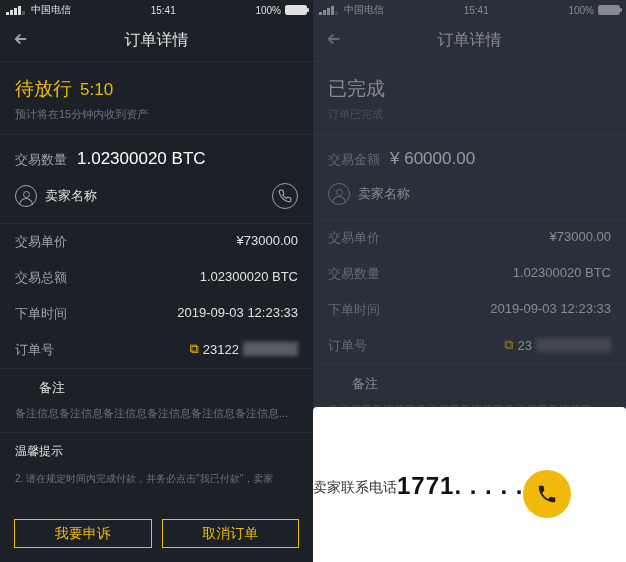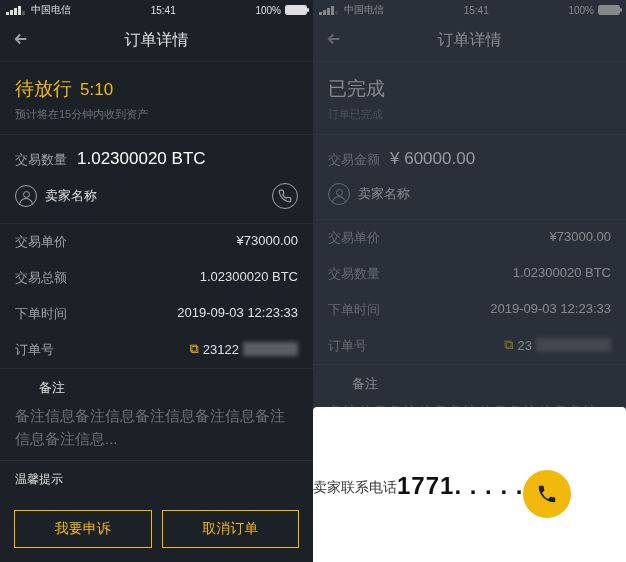--- a/index.html
+++ b/index.html
@@ -37,26 +37,26 @@
     .phone-circle { width: 26px; height: 26px; border: 1.5px solid #9ea2a8; border-radius: 50%; display: flex; align-items: center; justify-content: center; }
     .detail-row { padding: 9px 15px; display: flex; justify-content: space-between; align-items: flex-start; font-size: 13px; }
     .detail-label { color: #9ea2a8; }
     .detail-value { color: #e0e0e0; text-align: right; }
     .order-id { display: flex; align-items: center; gap: 4px; }
     .copy-icon { color: #f0b90b; font-size: 13px; }
     .blur-box { display: inline-block; width: 55px; height: 14px; background: #5a5e66; filter: blur(2px); vertical-align: middle; }
     .blur-box.wide { width: 75px; }
     .remark { padding: 10px 15px; }
     .remark-title { font-size: 13px; color: #e0e0e0; margin-bottom: 8px; margin-left: 24px; }
-    .remark-text { font-size: 15px; color: #6d7278; line-height: 1.5; }
+    .remark-text { font-size: 11px; color: #6d7278; line-height: 1.5; }
     .tips { padding: 10px 15px; }
     .tips-title { font-size: 12px; color: #e0e0e0; margin-bottom: 10px; }
     .tips-text { font-size: 10px; color: #6d7278; line-height: 1.7; margin-bottom: 8px; }
     .bottom-buttons { position: absolute; bottom: 0; left: 0; right: 0; padding: 10px 14px 14px; display: flex; gap: 10px; background: #1c2128; }
-    .btn { flex: 1; height: 38px; border: 1px solid #f0b90b; color: #f0b90b; background: transparent; display: flex; align-items: center; justify-content: center; font-size: 14px; }
+    .btn { flex: 1; height: 29px; border: 1px solid #f0b90b; color: #f0b90b; background: transparent; display: flex; align-items: center; justify-content: center; font-size: 14px; }
     .sheet { position: absolute; bottom: 0; left: 0; right: 0; background: #fff; height: 155px; border-radius: 4px 4px 0 0; display: flex; flex-direction: row; align-items: center; padding-top: 18px; z-index: 5; }
     .sheet-title { color: #333; font-size: 14px; margin-bottom: 12px; }
     .sheet-number { color: #111; font-size: 24px; font-weight: 600; letter-spacing: 1px; margin-bottom: 16px; }
     .call-btn { width: 48px; height: 48px; border-radius: 50%; background: #f0b90b; display: flex; align-items: center; justify-content: center; }
   </style>
 </head>
 <body>
 
 <div class="phone">
   <div class="status-bar">

